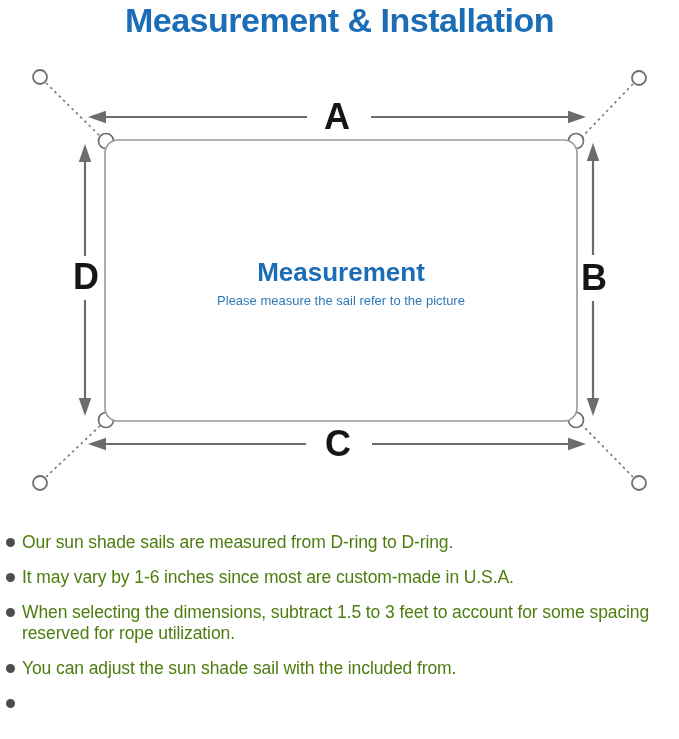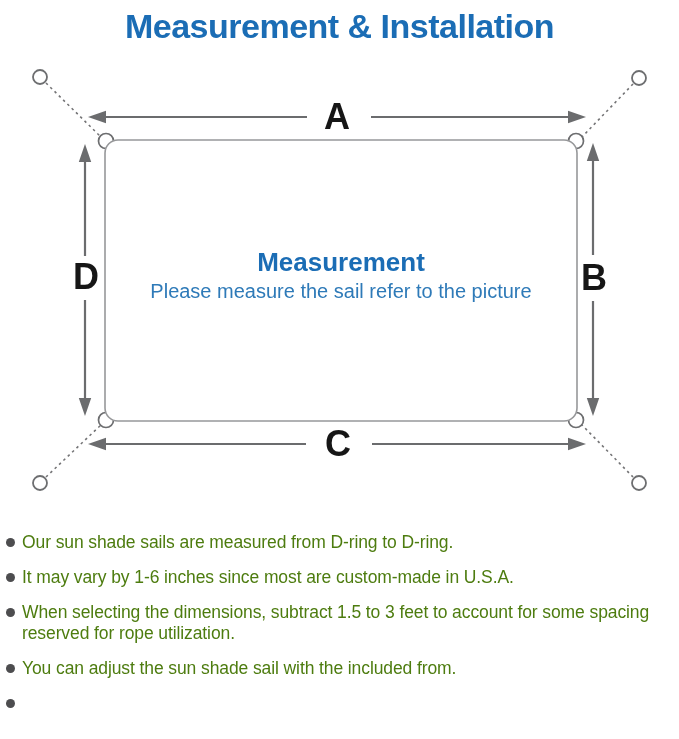--- a/index.html
+++ b/index.html
@@ -8,21 +8,21 @@
     background:#ffffff;
     font-family:"Liberation Sans",sans-serif;
     position:relative;
     overflow:hidden;
   }
   .page{position:absolute;inset:0;}
 
   
   .page-title{
     position:absolute;top:0;left:0;right:0;
-    margin:0;padding-top:7px;
+    margin:0;padding-top:1px;
     text-align:center;
     font-size:34px;line-height:38px;font-weight:700;
     color:#1b6db5;
     letter-spacing:-0.5px;
   }
 
   
   .diagram{position:absolute;top:55px;left:0;width:679px;height:460px;}
   .diagram svg{position:absolute;top:0;left:0;}
   .dim-label{
@@ -30,30 +30,30 @@
     transform:translate(-50%,-50%);
     font-size:36px;font-weight:700;color:#161616;
     line-height:1;
   }
   .label-a{left:337px;top:62px;}
   .label-b{left:594px;top:223px;}
   .label-c{left:338px;top:389px;}
   .label-d{left:86px;top:222px;}
 
   .center-text{
-    position:absolute;left:341px;top:192px;
+    position:absolute;left:341px;top:202px;
     transform:translateX(-50%);
     text-align:center;white-space:nowrap;
   }
   .center-title{
     font-size:26px;font-weight:700;color:#1b6db5;
     line-height:31px;
   }
   .center-subtitle{
-    font-size:20px;font-weight:400;color:#2e7ab8;
+    font-size:13px;font-weight:400;color:#2e7ab8;
     line-height:26px;
   }
 
   
   .notes{
     position:absolute;top:532px;left:0;width:679px;
     margin:0;padding:0 0 0 6px;
     list-style:none;
   }
   .notes li{

